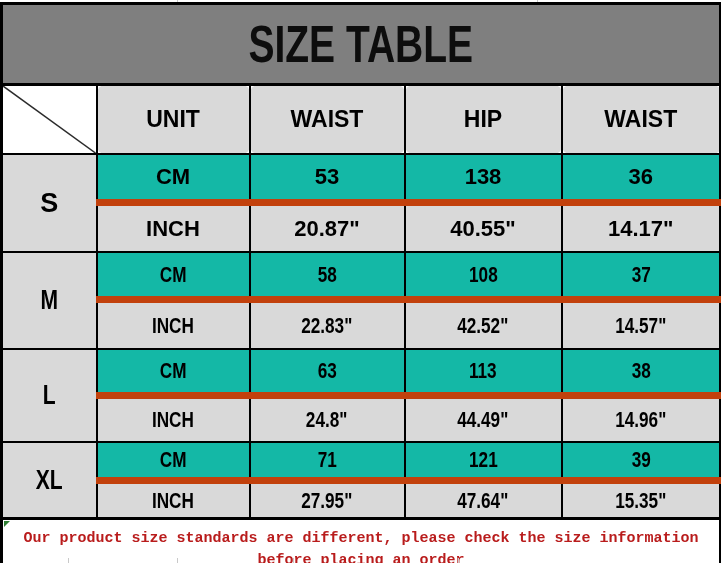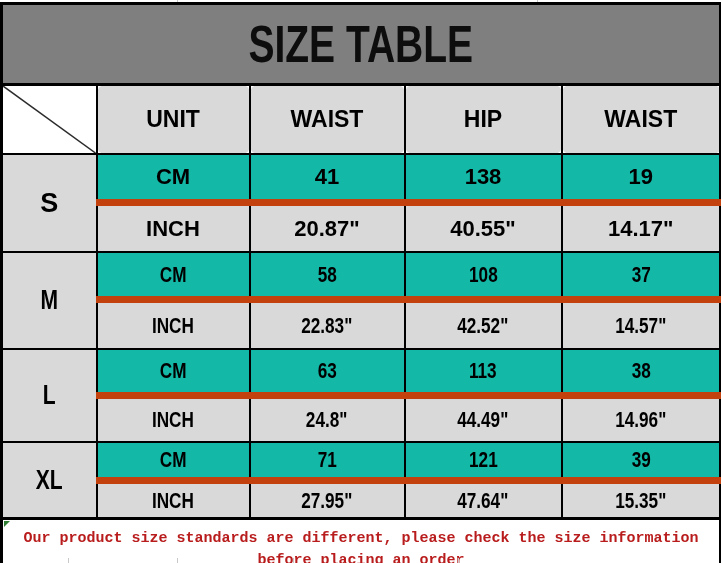--- a/index.html
+++ b/index.html
@@ -99,23 +99,23 @@
       </td>
       <td><span class="colhead-text">UNIT</span></td>
       <td><span class="colhead-text">WAIST</span></td>
       <td><span class="colhead-text">HIP</span></td>
       <td><span class="colhead-text">WAIST</span></td>
     </tr>
 
     <tr class="cm-row h44">
       <td class="size-label" rowspan="2"><span class="v">S</span></td>
       <td><span class="v">CM</span></td>
-      <td><span class="v">41</span></td>
+      <td><span class="v">53</span></td>
       <td><span class="v">138</span></td>
-      <td><span class="v">19</span></td>
+      <td><span class="v">36</span></td>
     </tr>
     <tr class="inch-row h45">
       <td><span class="v">INCH</span></td>
       <td><span class="v">20.87"</span></td>
       <td><span class="v">40.55"</span></td>
       <td><span class="v">14.17"</span></td>
     </tr>
 
     <tr class="cm-row cond h43">
       <td class="size-label" rowspan="2"><span class="v">M</span></td>

